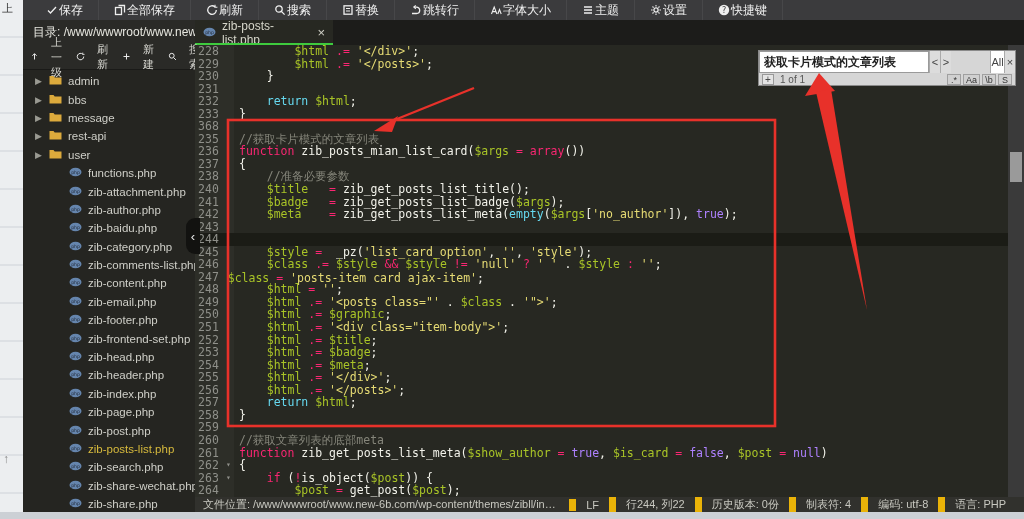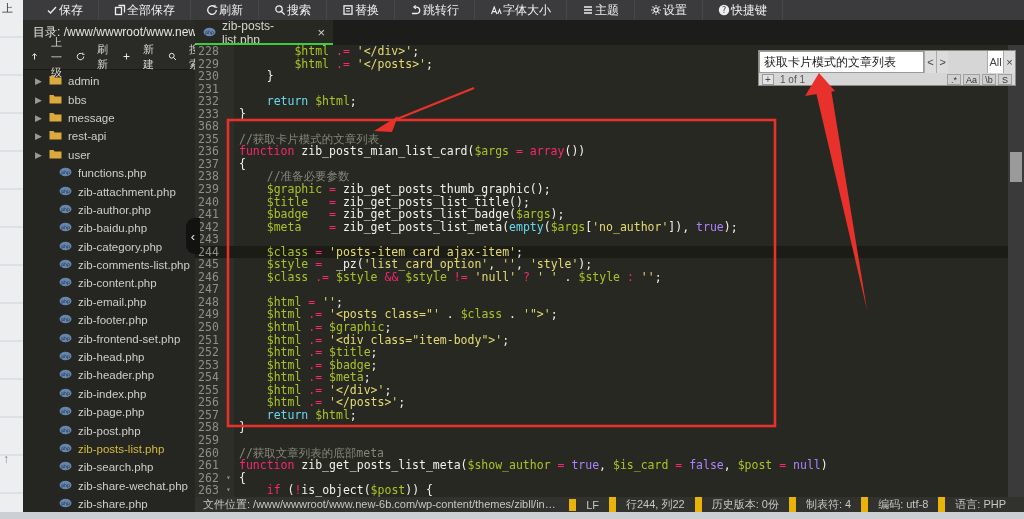--- a/index.html
+++ b/index.html
@@ -34,31 +34,31 @@
 
   
   #sidebar { position:absolute; left:23px; top:45px; width:172px; height:467px; background:#252521; }
   #tree-toolbar { height:25px; background:#2a2a27; border-bottom:1px solid #1a1a18;
     display:flex; align-items:center; color:#d6d6d0; font-size:11px; }
   .tree-tb-item { display:flex; align-items:center; gap:12px; padding:0 7px; cursor:pointer; height:100%; }
   #tree-list { position:absolute; left:0; top:27px; right:0; bottom:0; overflow:hidden; }
   .tree-row { height:18.4px; display:flex; align-items:center; gap:6px; padding-left:12px;
     color:#cfcfc8; font-size:11.5px; cursor:pointer; white-space:nowrap; }
   .tree-row .caret { color:#9a9a92; font-size:9px; width:8px; }
-  .tree-row.file { padding-left:36px; }
+  .tree-row.file { padding-left:46px; }
   .tree-row.active { color:#d7ba3d; }
   .tree-row svg { flex:0 0 auto; }
 
   
   #editor { position:absolute; left:195px; top:45px; width:813px; height:452px;
     background:#272822; overflow:hidden;
     font-family:"DejaVu Sans Mono", monospace; font-size:11.5px; }
   #gutter-bg { position:absolute; left:0; top:0; width:39px; height:452px; background:#2d2e28; }
   .code-row { position:relative; display:flex; height:12.56px; line-height:12.56px; white-space:pre; }
-  .code-row.current { background:#1b1c16; }
+  .code-row.current { background:#1b1c16;flex-direction:column; }
   .code-row .ln { width:31px; flex:0 0 31px; text-align:center; color:#8f908a; padding-right:4px; }
   .code-row .fold { width:8px; flex:0 0 8px; color:#8f908a; font-size:8px; line-height:12.56px; }
   .code-row .src { padding-left:5px; color:#f2f2ea; }
   .tk-pln { color:#f2f2ea; } .tk-var { color:#a9c427; } .tk-str { color:#e6db74; }
   .tk-kw { color:#f92672; } .tk-kw2 { color:#66d9ef; } .tk-atom { color:#ae81ff; }
   .tk-op { color:#f92672; } .tk-cmt { color:#85857a; }
 
   
   #scroll-track { position:absolute; left:1008px; top:45px; width:16px; height:452px; background:#3a3a3a; }
   #scroll-thumb { position:absolute; left:1010px; top:152px; width:12px; height:30px; background:#9a9a9a; cursor:grab; }
@@ -66,21 +66,21 @@
   
   #collapse-handle { position:absolute; left:186px; top:218px; width:14px; height:36px;
     background:#121210; border-radius:9px 0 0 9px; color:#e8e8e8; font-size:13px;
     display:flex; align-items:center; justify-content:center; cursor:pointer; }
 
   
   #search-panel { position:absolute; left:758px; top:50px; width:258px; height:36px;
     background:#d6d6d6; border:1px solid #8a8a8a; font-size:11px; }
   #search-row1 { display:flex; height:22px; align-items:stretch; }
   #search-input { flex:1; border:1px solid #9a9a9a; background:#ffffff; color:#222;
-    font-size:12px; padding:0 4px; font-family:"Liberation Sans", sans-serif; outline:none; }
+    font-size:12px; padding:0 4px; font-family:"Liberation Sans", sans-serif; outline:none;font-weight:bold; }
   .sp-btn { width:20px; display:flex; align-items:center; justify-content:center;
     color:#444; border-left:1px solid #aaa; cursor:pointer; background:#dcdcdc; }
   .sp-btn.white { background:#ffffff; width:26px;margin-left:39px; }
   #search-row2 { display:flex; height:13px; align-items:center; padding:0 3px; color:#4a4a4a; }
   #search-add { border:1px solid #999; background:#e4e4e4; width:12px; height:11px;
     display:flex; align-items:center; justify-content:center; cursor:pointer; margin-right:6px; font-size:10px; }
   #search-count { font-size:10px; color:#555; }
   #search-toggles { margin-left:auto; display:flex; gap:2px; }
   .sp-toggle { border:1px solid #a0a0a0; background:#d0d0d0; min-width:14px; padding:0 2px;
     height:11px; display:flex; align-items:center; justify-content:center; font-size:9px; color:#333; cursor:pointer; }
@@ -420,21 +420,20 @@
         <div class="code-row"><div class="ln">229</div><div class="fold"></div><div class="src"><span class="tk-pln">        </span><span class="tk-var">$html</span><span class="tk-pln"> </span><span class="tk-op">.=</span><span class="tk-pln"> </span><span class="tk-str">'&lt;/posts&gt;'</span><span class="tk-pln">;</span></div></div>
         <div class="code-row"><div class="ln">230</div><div class="fold"></div><div class="src"><span class="tk-pln">    }</span></div></div>
         <div class="code-row"><div class="ln">231</div><div class="fold"></div><div class="src"></div></div>
         <div class="code-row"><div class="ln">232</div><div class="fold"></div><div class="src"><span class="tk-pln">    </span><span class="tk-kw2">return</span><span class="tk-pln"> </span><span class="tk-var">$html</span><span class="tk-pln">;</span></div></div>
         <div class="code-row"><div class="ln">233</div><div class="fold"></div><div class="src"><span class="tk-pln">}</span></div></div>
         <div class="code-row"><div class="ln">368</div><div class="fold"></div><div class="src"></div></div>
         <div class="code-row"><div class="ln">235</div><div class="fold"></div><div class="src"><span class="tk-cmt">//获取卡片模式的文章列表</span></div></div>
         <div class="code-row"><div class="ln">236</div><div class="fold"></div><div class="src"><span class="tk-kw">function</span><span class="tk-pln"> zib_posts_mian_list_card(</span><span class="tk-var">$args</span><span class="tk-pln"> </span><span class="tk-op">=</span><span class="tk-pln"> </span><span class="tk-kw">array</span><span class="tk-pln">())</span></div></div>
         <div class="code-row"><div class="ln">237</div><div class="fold"></div><div class="src"><span class="tk-pln">{</span></div></div>
         <div class="code-row"><div class="ln">238</div><div class="fold"></div><div class="src"><span class="tk-pln">    </span><span class="tk-cmt">//准备必要参数</span></div></div>
-        <div class="code-row"><div class="ln">239</div><div class="fold"></div><div class="src"><span class="tk-pln">    </span><span class="tk-var">$graphic</span><span class="tk-pln"> </span><span class="tk-op">=</span><span class="tk-pln"> zib_get_posts_thumb_graphic();</span></div></div>
         <div class="code-row"><div class="ln">240</div><div class="fold"></div><div class="src"><span class="tk-pln">    </span><span class="tk-var">$title</span><span class="tk-pln">   </span><span class="tk-op">=</span><span class="tk-pln"> zib_get_posts_list_title();</span></div></div>
         <div class="code-row"><div class="ln">241</div><div class="fold"></div><div class="src"><span class="tk-pln">    </span><span class="tk-var">$badge</span><span class="tk-pln">   </span><span class="tk-op">=</span><span class="tk-pln"> zib_get_posts_list_badge(</span><span class="tk-var">$args</span><span class="tk-pln">);</span></div></div>
         <div class="code-row"><div class="ln">242</div><div class="fold"></div><div class="src"><span class="tk-pln">    </span><span class="tk-var">$meta</span><span class="tk-pln">    </span><span class="tk-op">=</span><span class="tk-pln"> zib_get_posts_list_meta(</span><span class="tk-kw2">empty</span><span class="tk-pln">(</span><span class="tk-var">$args</span><span class="tk-pln">[</span><span class="tk-str">'no_author'</span><span class="tk-pln">]), </span><span class="tk-atom">true</span><span class="tk-pln">);</span></div></div>
         <div class="code-row"><div class="ln">243</div><div class="fold"></div><div class="src"></div></div>
         <div class="code-row current"><div class="ln">244</div><div class="fold"></div><div class="src"><span class="tk-pln">    </span><span class="tk-var">$class</span><span class="tk-pln"> </span><span class="tk-op">=</span><span class="tk-pln"> </span><span class="tk-str">'posts-item card ajax-item'</span><span class="tk-pln">;</span></div></div>
         <div class="code-row"><div class="ln">245</div><div class="fold"></div><div class="src"><span class="tk-pln">    </span><span class="tk-var">$style</span><span class="tk-pln"> </span><span class="tk-op">=</span><span class="tk-pln">  _pz(</span><span class="tk-str">'list_card_option'</span><span class="tk-pln">, </span><span class="tk-str">''</span><span class="tk-pln">, </span><span class="tk-str">'style'</span><span class="tk-pln">);</span></div></div>
         <div class="code-row"><div class="ln">246</div><div class="fold"></div><div class="src"><span class="tk-pln">    </span><span class="tk-var">$class</span><span class="tk-pln"> </span><span class="tk-op">.=</span><span class="tk-pln"> </span><span class="tk-var">$style</span><span class="tk-pln"> </span><span class="tk-op">&amp;&amp;</span><span class="tk-pln"> </span><span class="tk-var">$style</span><span class="tk-pln"> </span><span class="tk-op">!=</span><span class="tk-pln"> </span><span class="tk-str">'null'</span><span class="tk-pln"> </span><span class="tk-op">?</span><span class="tk-pln"> </span><span class="tk-str">' '</span><span class="tk-pln"> . </span><span class="tk-var">$style</span><span class="tk-pln"> </span><span class="tk-op">:</span><span class="tk-pln"> </span><span class="tk-str">''</span><span class="tk-pln">;</span></div></div>
         <div class="code-row"><div class="ln">247</div><div class="fold"></div><div class="src"></div></div>
         <div class="code-row"><div class="ln">248</div><div class="fold"></div><div class="src"><span class="tk-pln">    </span><span class="tk-var">$html</span><span class="tk-pln"> </span><span class="tk-op">=</span><span class="tk-pln"> </span><span class="tk-str">''</span><span class="tk-pln">;</span></div></div>
         <div class="code-row"><div class="ln">249</div><div class="fold"></div><div class="src"><span class="tk-pln">    </span><span class="tk-var">$html</span><span class="tk-pln"> </span><span class="tk-op">.=</span><span class="tk-pln"> </span><span class="tk-str">'&lt;posts class="'</span><span class="tk-pln"> . </span><span class="tk-var">$class</span><span class="tk-pln"> . </span><span class="tk-str">'"&gt;'</span><span class="tk-pln">;</span></div></div>

